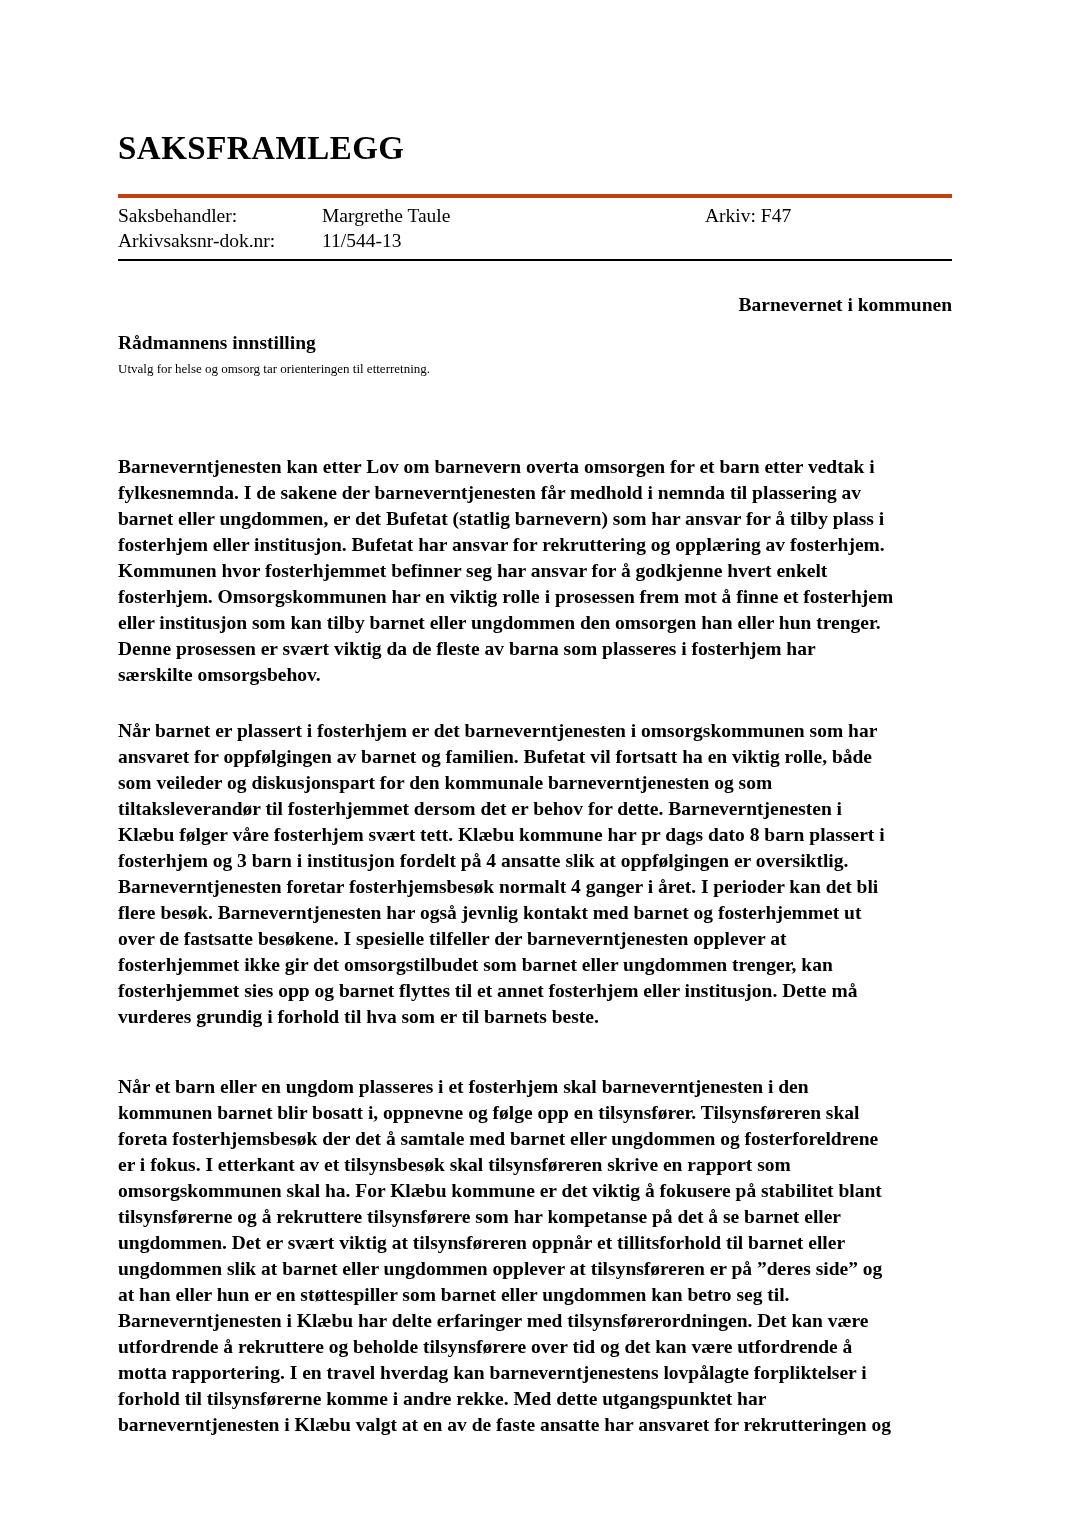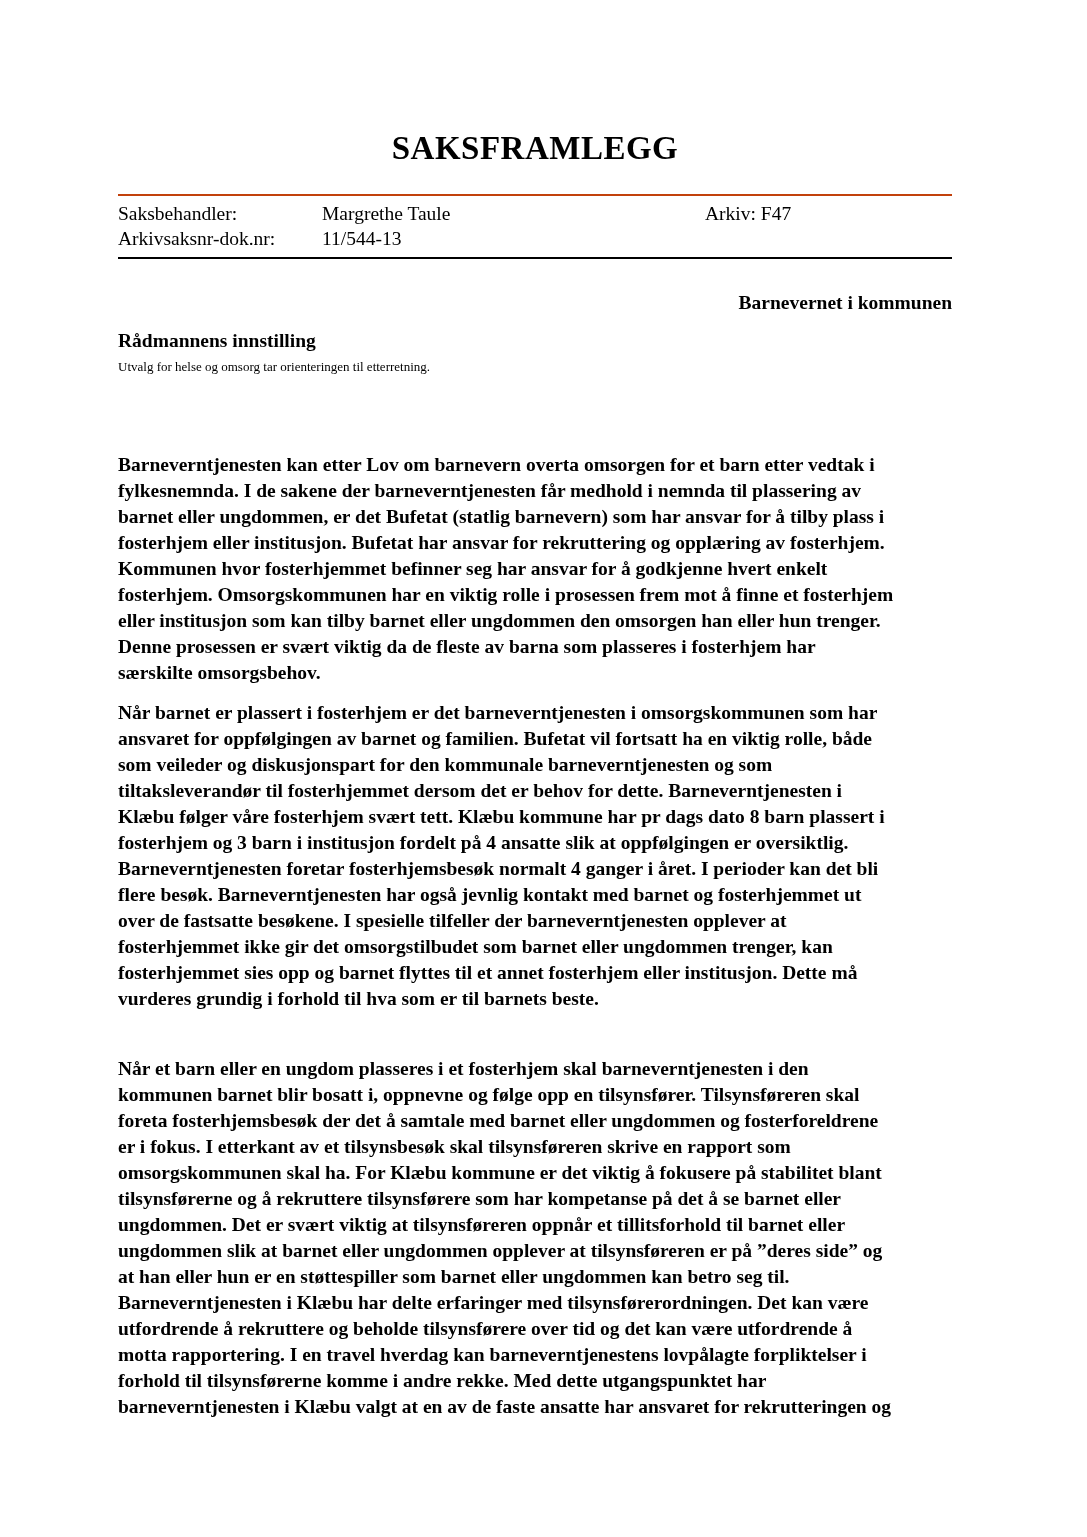--- a/index.html
+++ b/index.html
@@ -15,29 +15,29 @@
   }
   .page {
     width: 1087px;
     height: 1537px;
     padding-left: 118px;
     padding-right: 135px;
     background: #ffffff;
   }
   .doc-title {
     margin-top: 128px;
-    text-align: center;
+    text-align: left;
     font-size: 33px;
     font-weight: bold;
     line-height: 40px;
     letter-spacing: 0.5px;
   }
   .header-table {
     margin-top: 26px;
-    border-top: 2px solid #c2410c;
+    border-top: 4px solid #c2410c;
     border-bottom: 2px solid #000000;
     padding: 5px 0 6px 0;
     font-size: 19.5px;
     line-height: 25px;
   }
   .header-row {
     display: grid;
     grid-template-columns: 204px 383px 1fr;
   }
   .subject-heading {
@@ -58,21 +58,21 @@
     line-height: 26px;
   }
   .body-text {
     font-size: 19.5px;
     line-height: 26px;
     white-space: pre-line;
     width: 920px;
     font-weight: bold;
   }
   .para-1 { margin-top: 72px; }
-  .para-2 { margin-top: 14px; }
+  .para-2 { margin-top: 30px; }
   .para-3 { margin-top: 44px; }
 </style>
 </head>
 <body>
 
 <div class="page">
 
   <div class="doc-title">SAKSFRAMLEGG</div>
 
   <div class="header-table">

